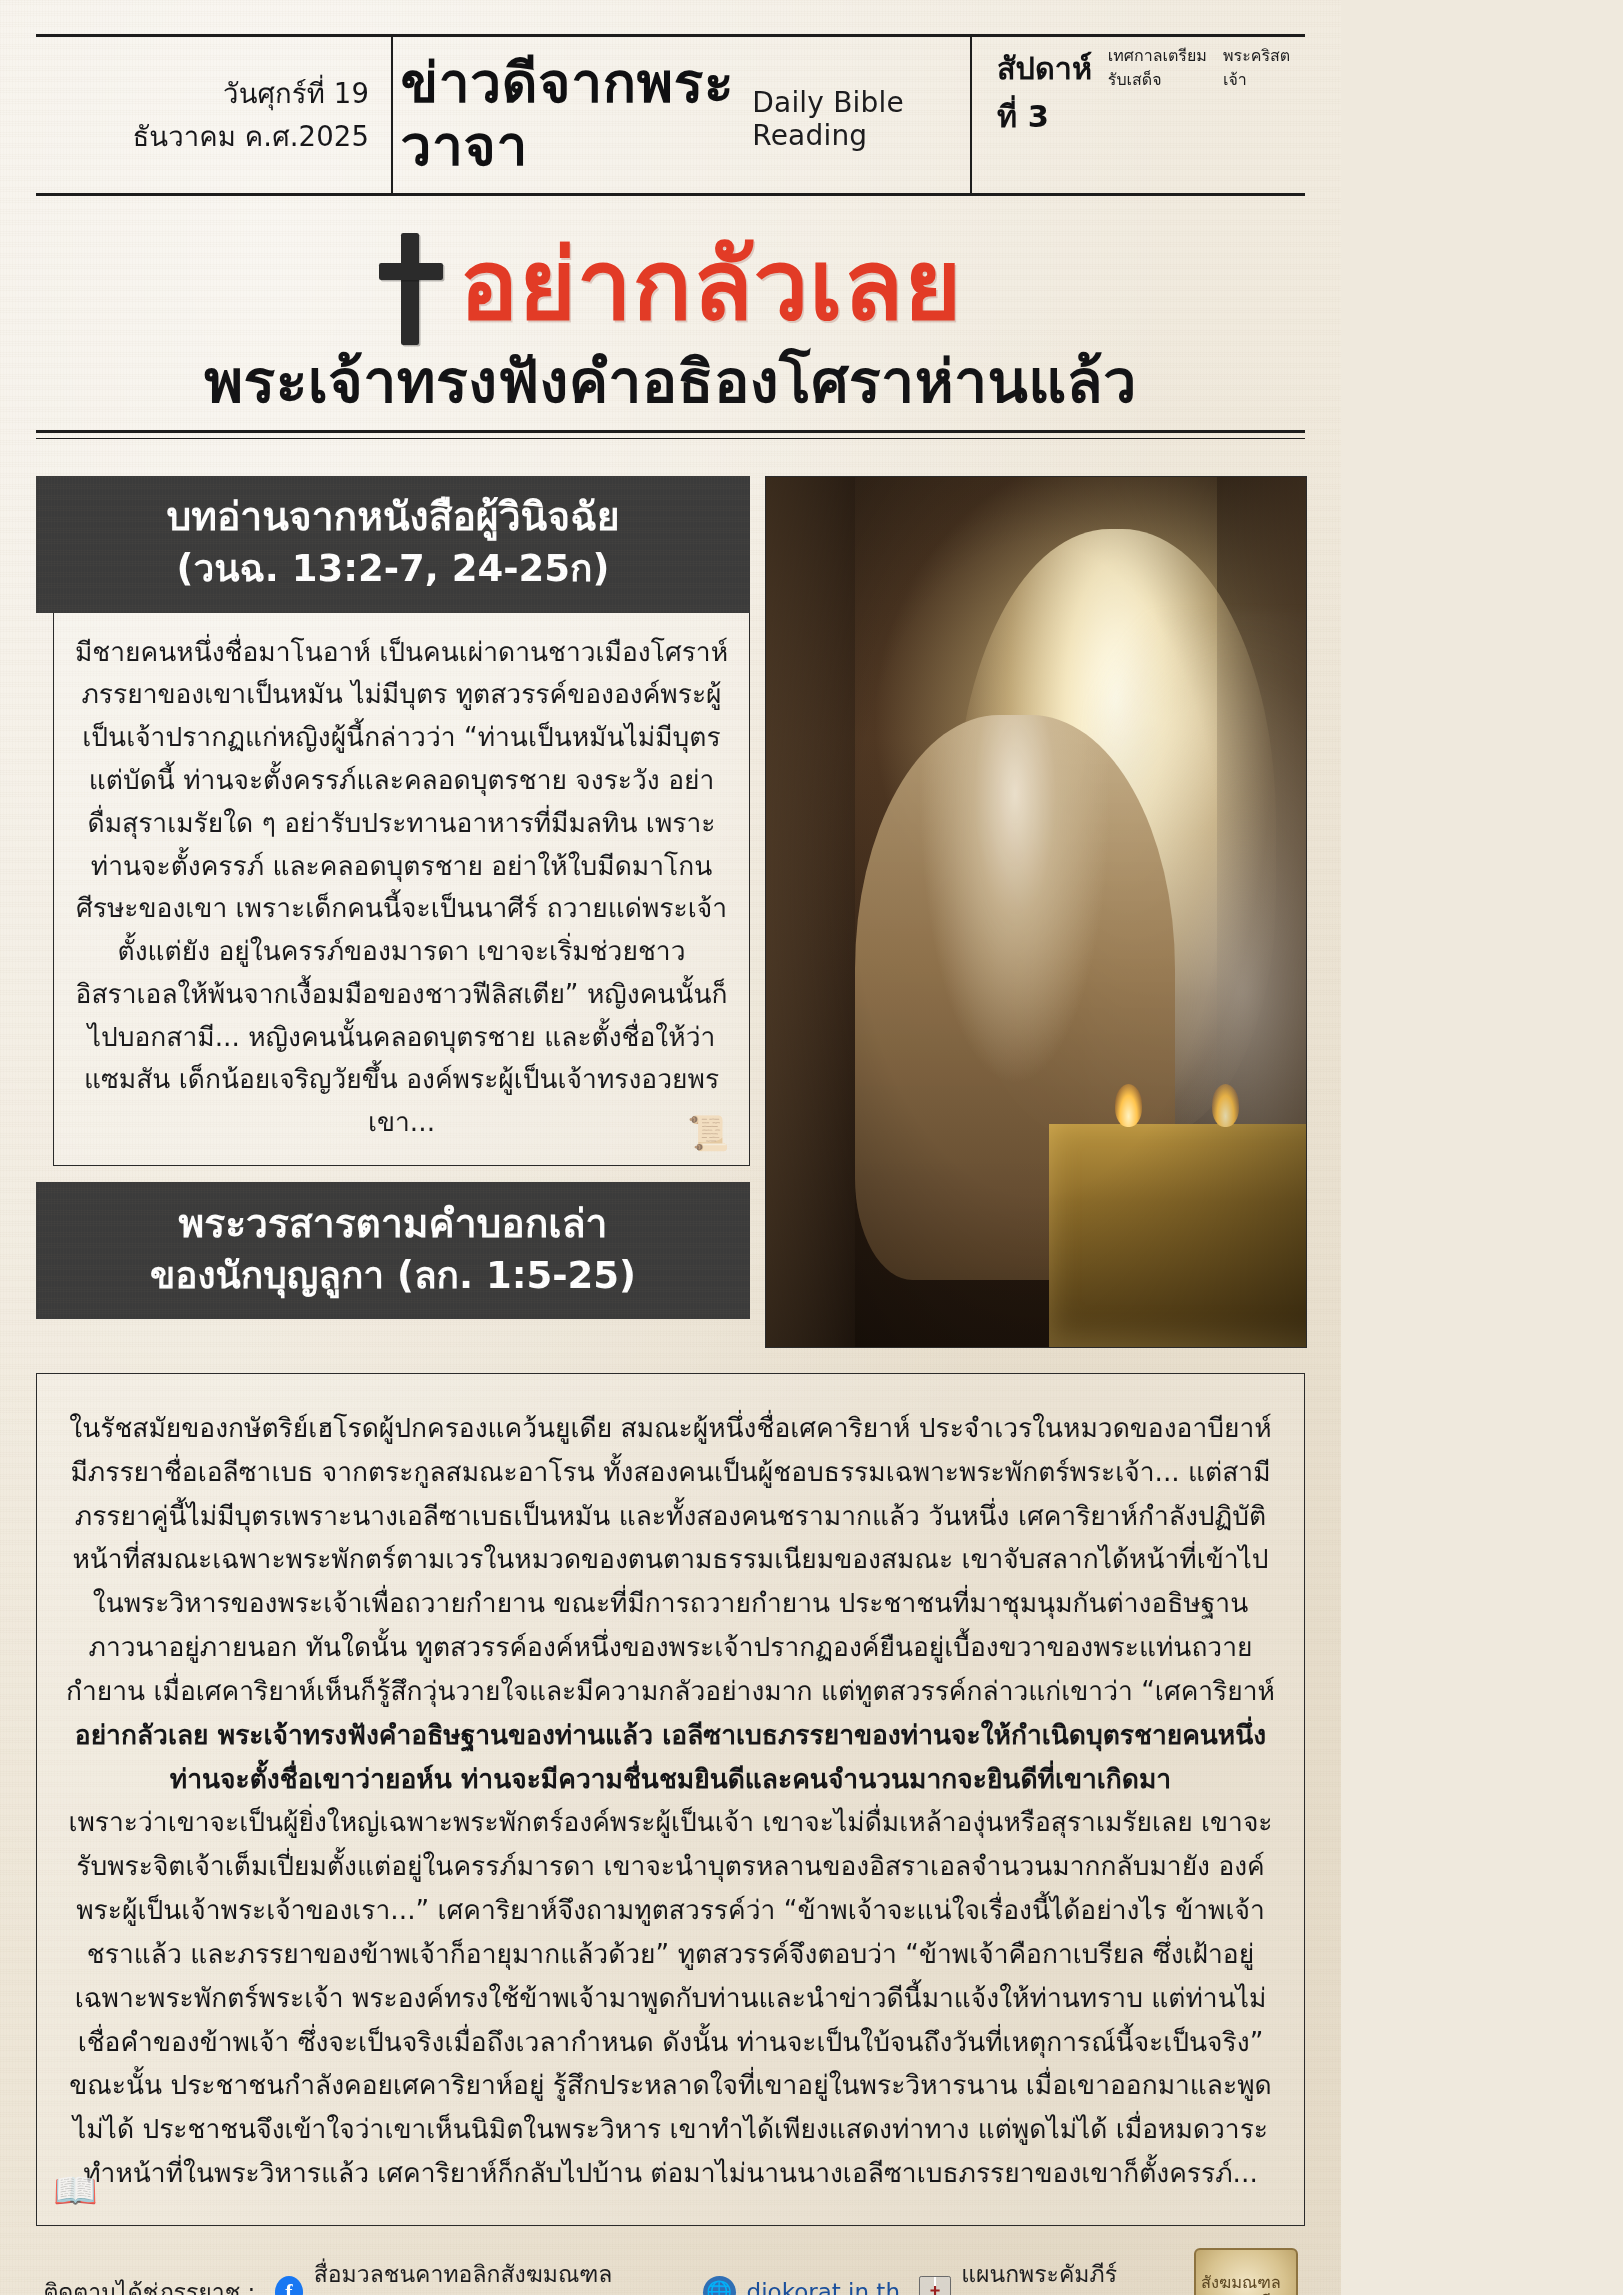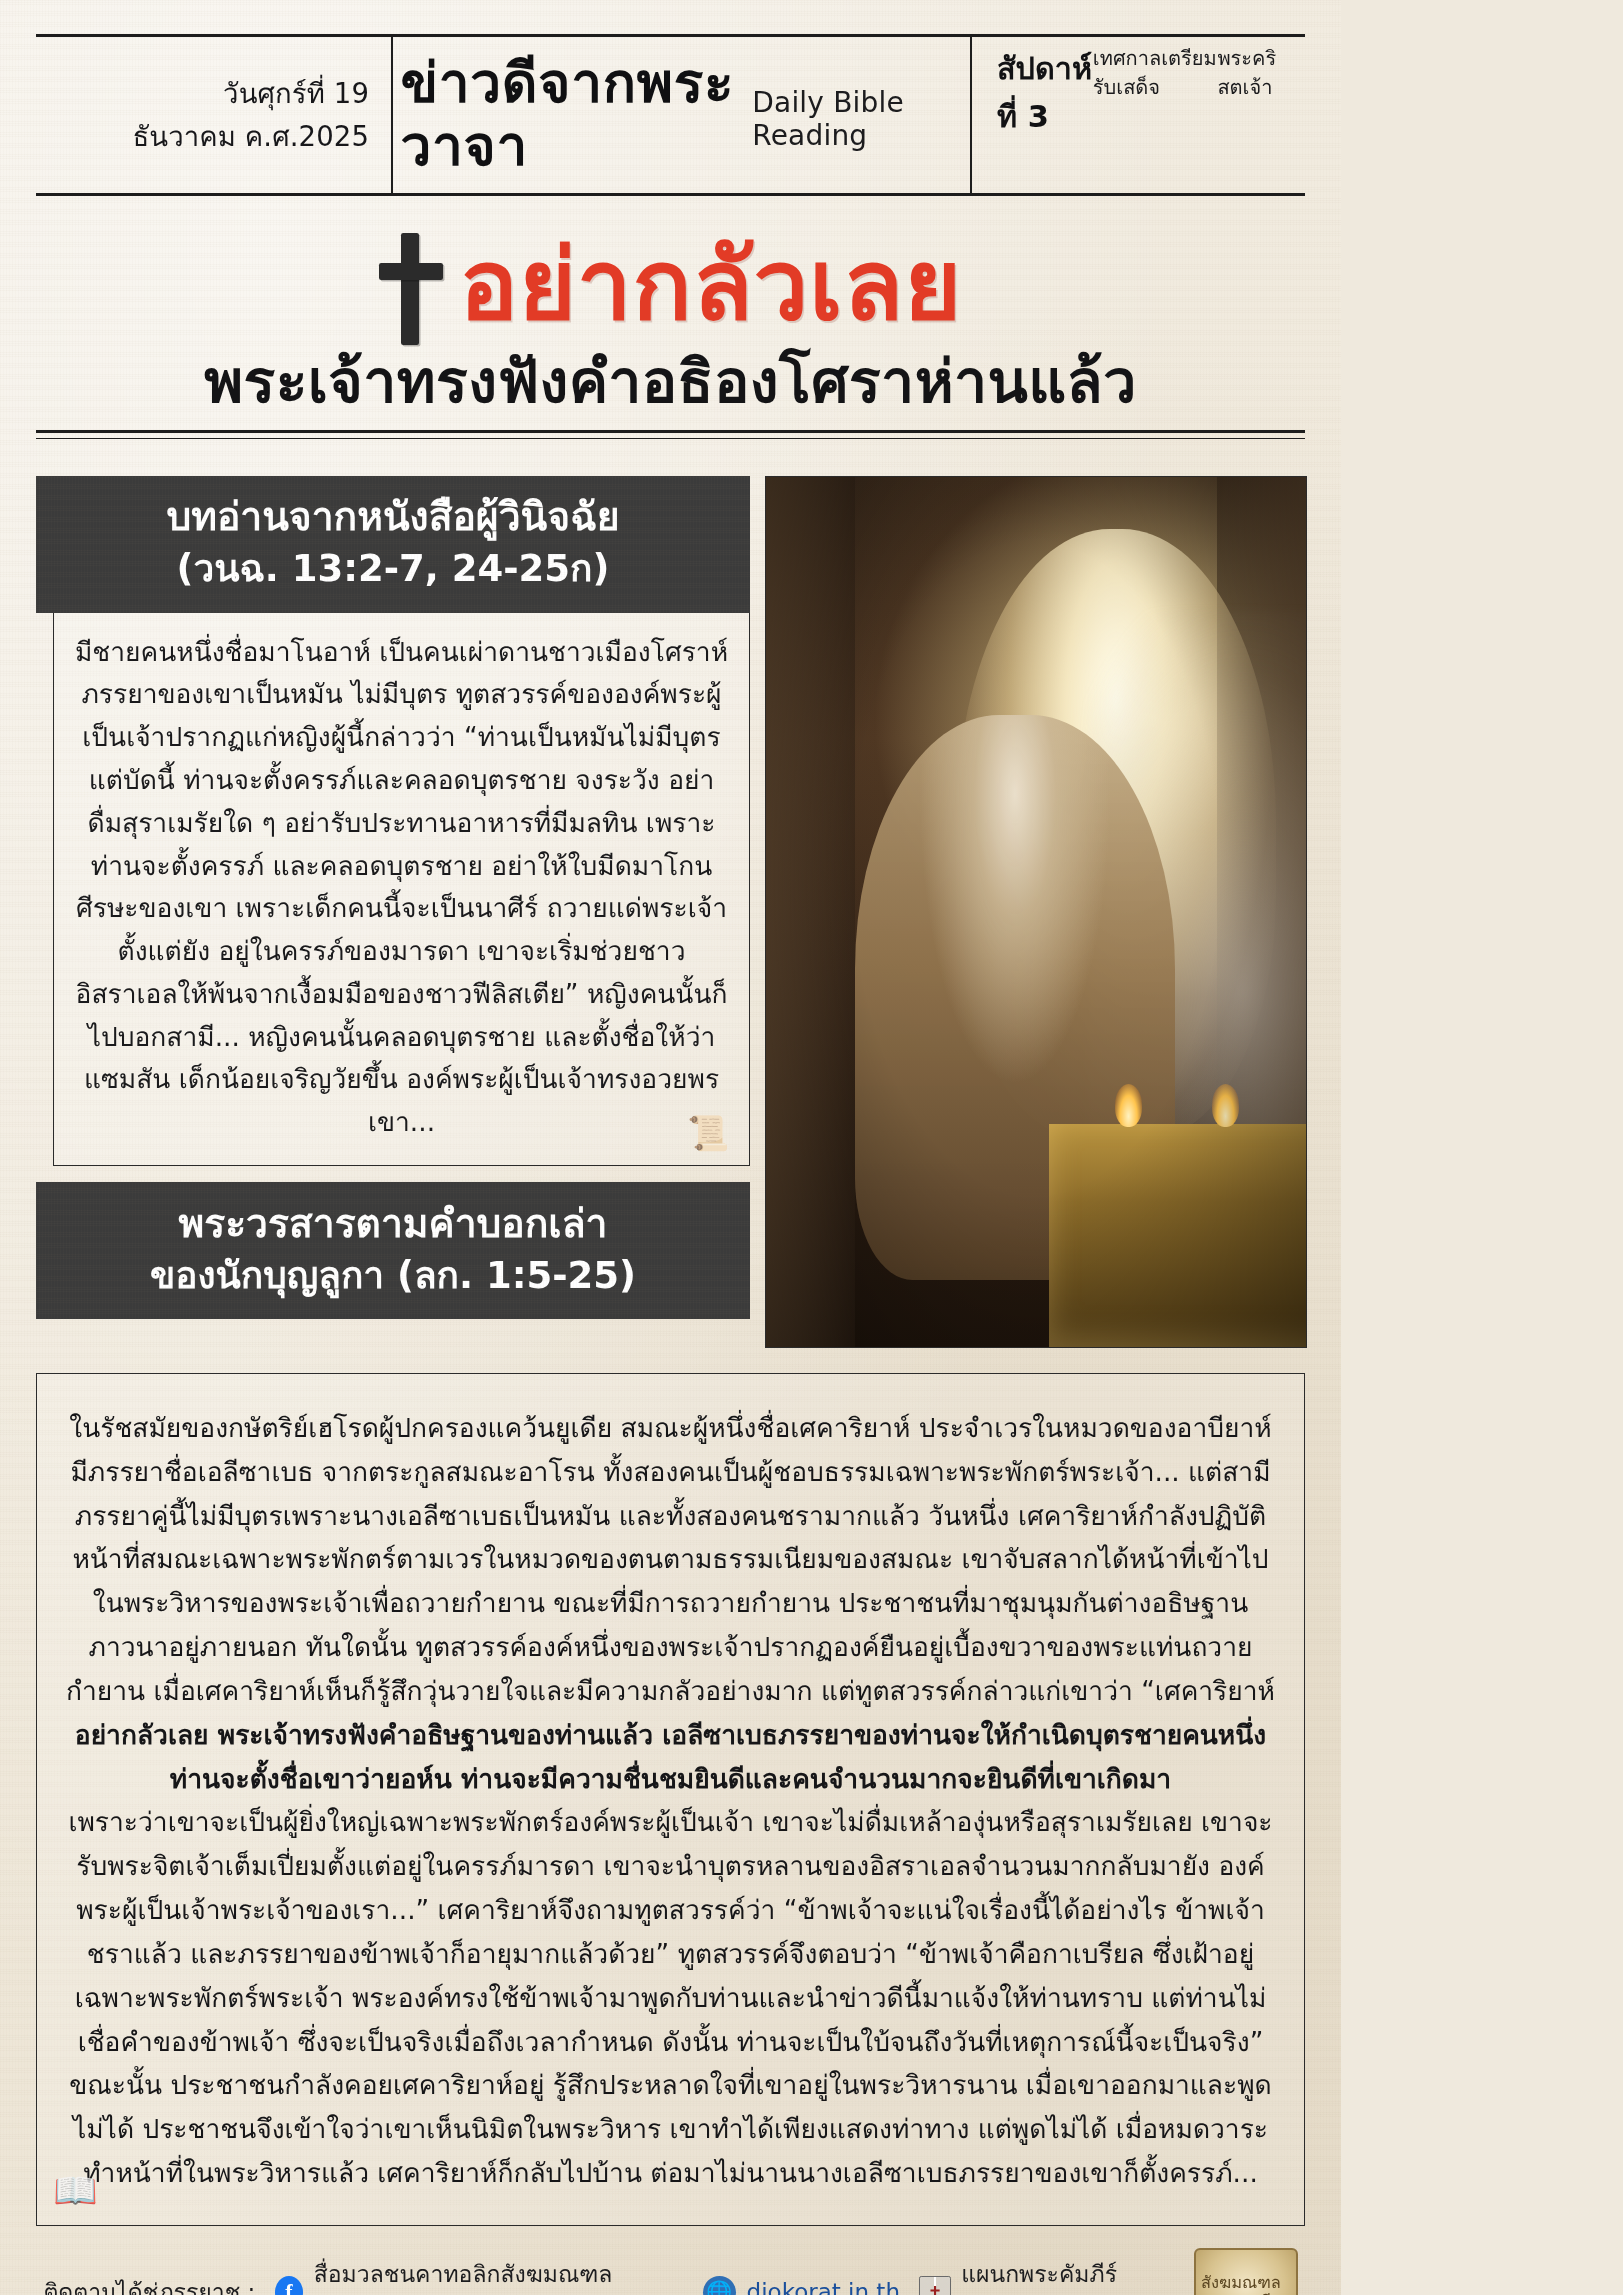--- a/index.html
+++ b/index.html
@@ -82,21 +82,21 @@
     border-left:2.2px solid #1d1d1d;
     box-sizing:border-box;
   }
   .masthead-right .wk{
     font-size:30.5px;
     font-weight:bold;
     color:#121214;
     margin-bottom:4.5px;
   }
   .masthead-right .sub{
-    font-size:20px;
+    font-size:16px;
     line-height:1.45;
     color:#1b1b1d;
   }
 
   
   .hero{
     position:relative;
     padding:31px 0 19.3px 0;
     text-align:center;
   }

